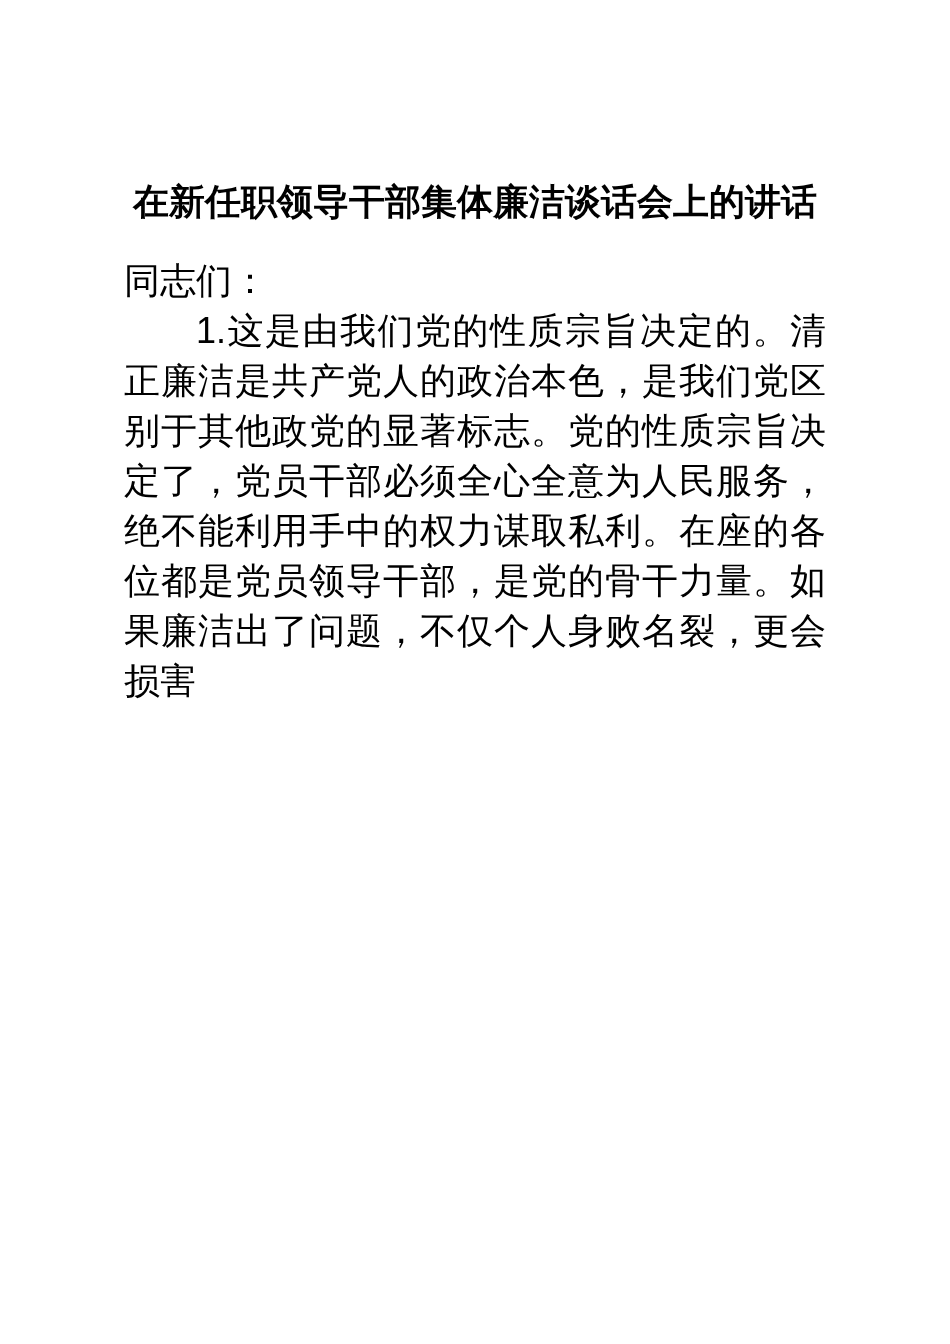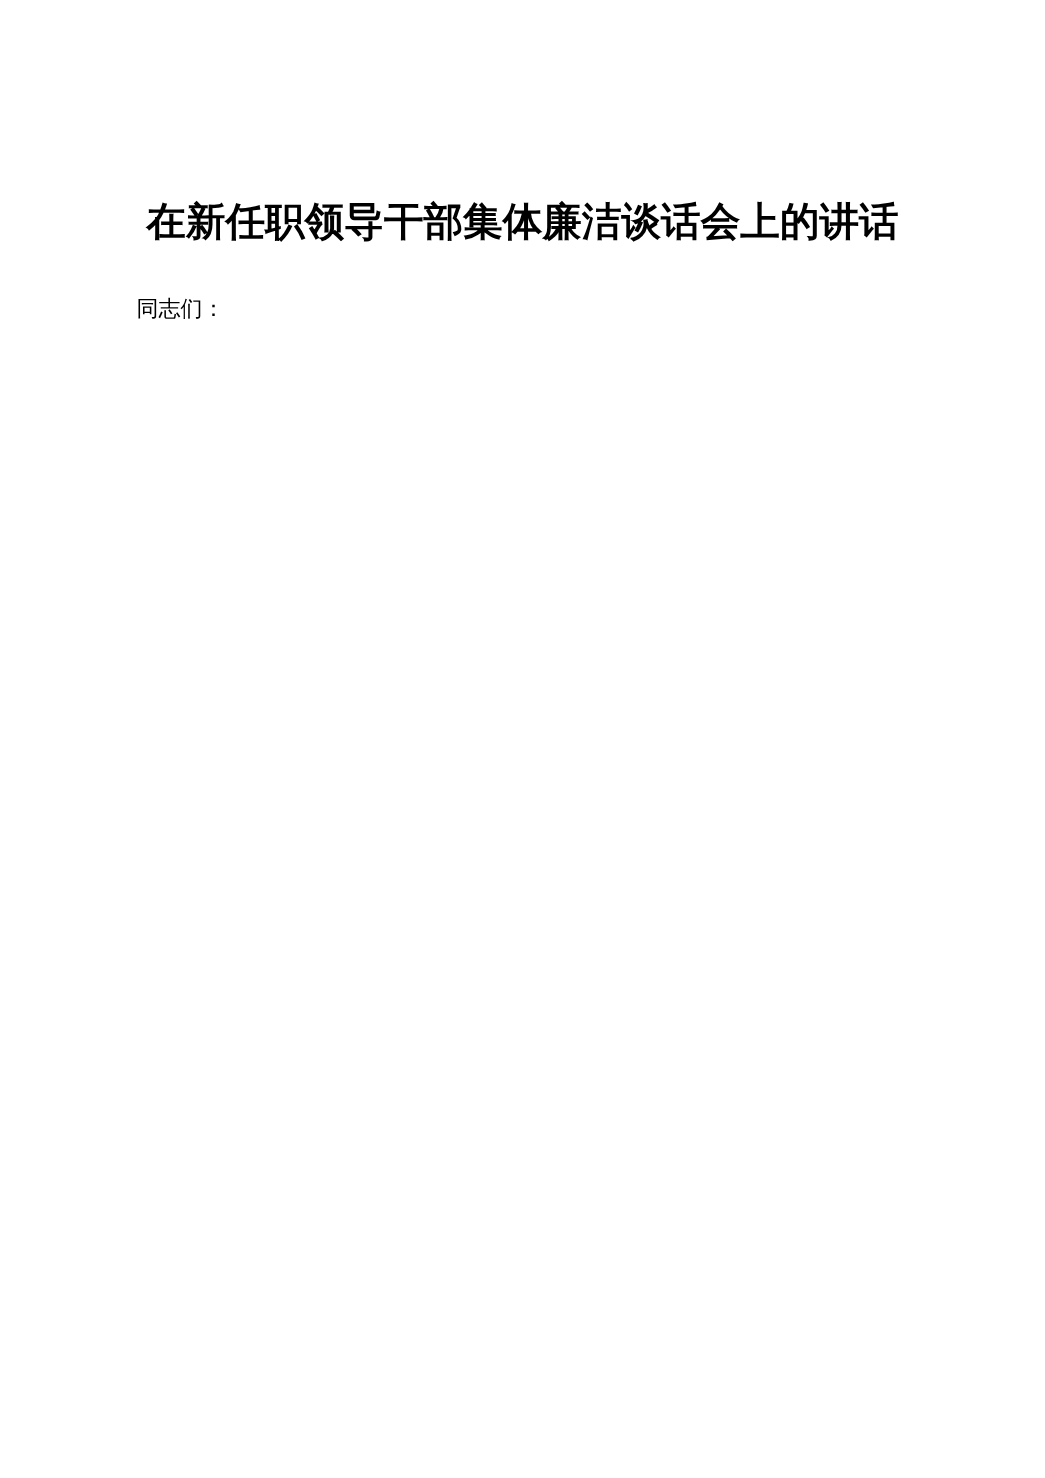--- a/index.html
+++ b/index.html
@@ -20,21 +20,21 @@
     margin: 178px 0 0 0;
     padding: 0;
     text-align: center;
     font-size: 36px;
     line-height: 48px;
     font-weight: bold;
   }
   .doc-body {
     width: 702px;
     margin: 30px 124px 0 124px;
-    font-size: 20px;
+    font-size: 36px;
     line-height: 50px;
     text-align: justify;
   }
   .para {
     margin: 0;
     padding: 0;
     text-indent: 2em;
   }
   .para.no-indent {
     text-indent: 0;
@@ -48,14 +48,15 @@
 
 <div class="page">
   <h1 class="doc-title">在新任职领导干部集体廉洁谈话会上的讲话</h1>
 
   <div class="doc-body">
     <p class="para no-indent">同志们：</p>
 
 
 
 
+    <p class="para">1.这是由我们党的性质宗旨决定的。清正廉洁是共产党人的政治本色，是我们党区别于其他政党的显著标志。党的性质宗旨决定了，党员干部必须全心全意为人民服务，绝不能利用手中的权力谋取私利。在座的各位都是党员领导干部，是党的骨干力量。如果廉洁出了问题，不仅个人身败名裂，更会损害</p>
   </div>
 </div>
 
 </body></html>

